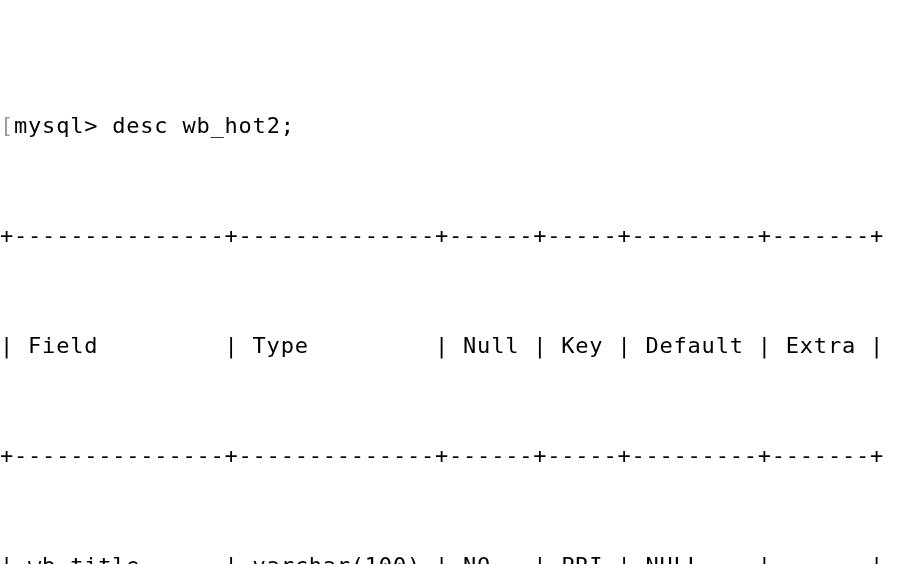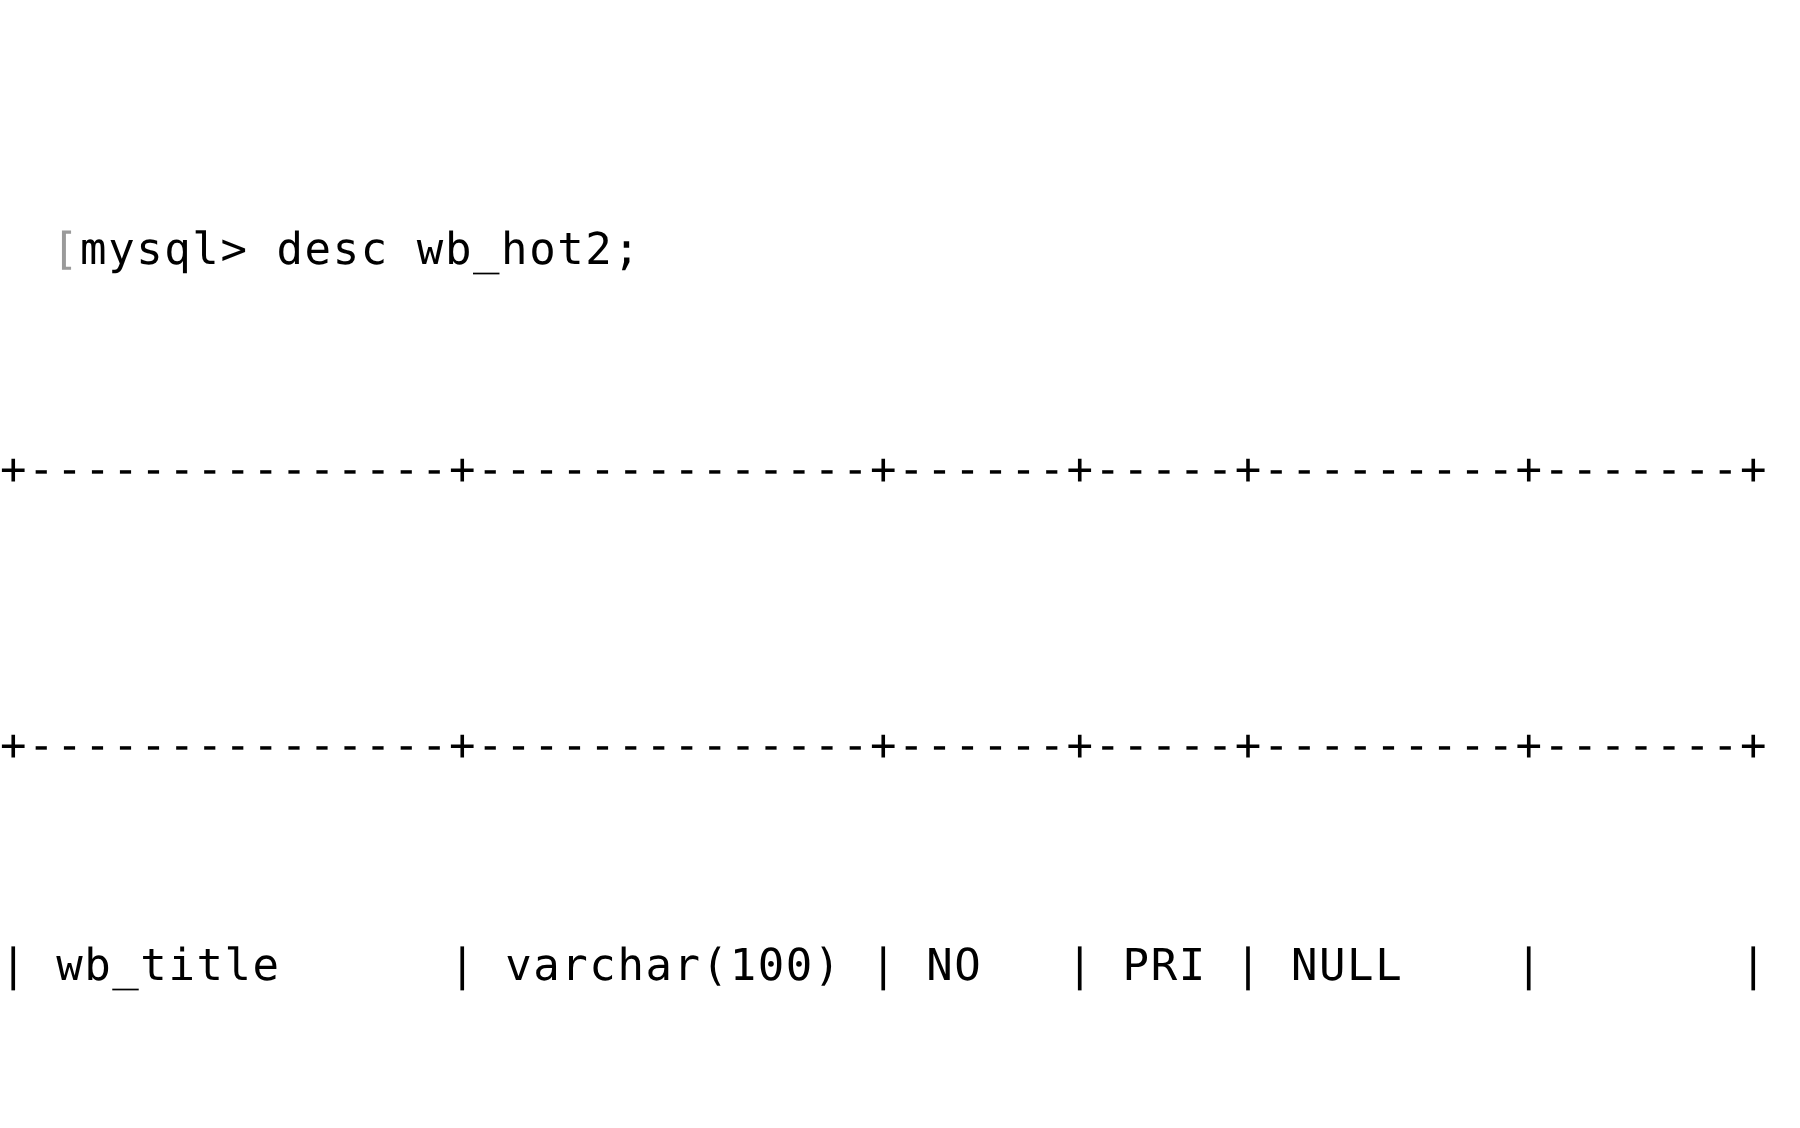--- a/index.html
+++ b/index.html
@@ -30,41 +30,41 @@
     overflow: hidden;
   }
   .line {
     display: block;
     height: 27.5px;
     white-space: pre;
     font-family: "DejaVu Sans Mono", "Liberation Mono", monospace;
   }
   .prompt-line {
     color: #000000;
-    padding-left: 26px;
   }
   .rule-line,
   .row-line,
   .header-line {
     color: #000000;
   }
   .clip-left {
     color: #9a9a9a;
   }
 </style>
 </head>
 <body>
 
 <div id="terminal" style="letter-spacing: 0.7872px;">
 
   
   <div class="line prompt-line"><span class="clip-left">[</span><span>mysql&gt; desc wb_hot2;</span></div>
 
   <div class="line rule-line">+---------------+--------------+------+-----+---------+-------+</div>
 
+  <div class="line header-line">| Field         | Type         | Null | Key | Default | Extra |</div>
 
   <div class="line rule-line">+---------------+--------------+------+-----+---------+-------+</div>
 
   <div class="line row-line">| wb_title      | varchar(100) | NO   | PRI | NULL    |       |</div>
 
   
 
   
 
   

